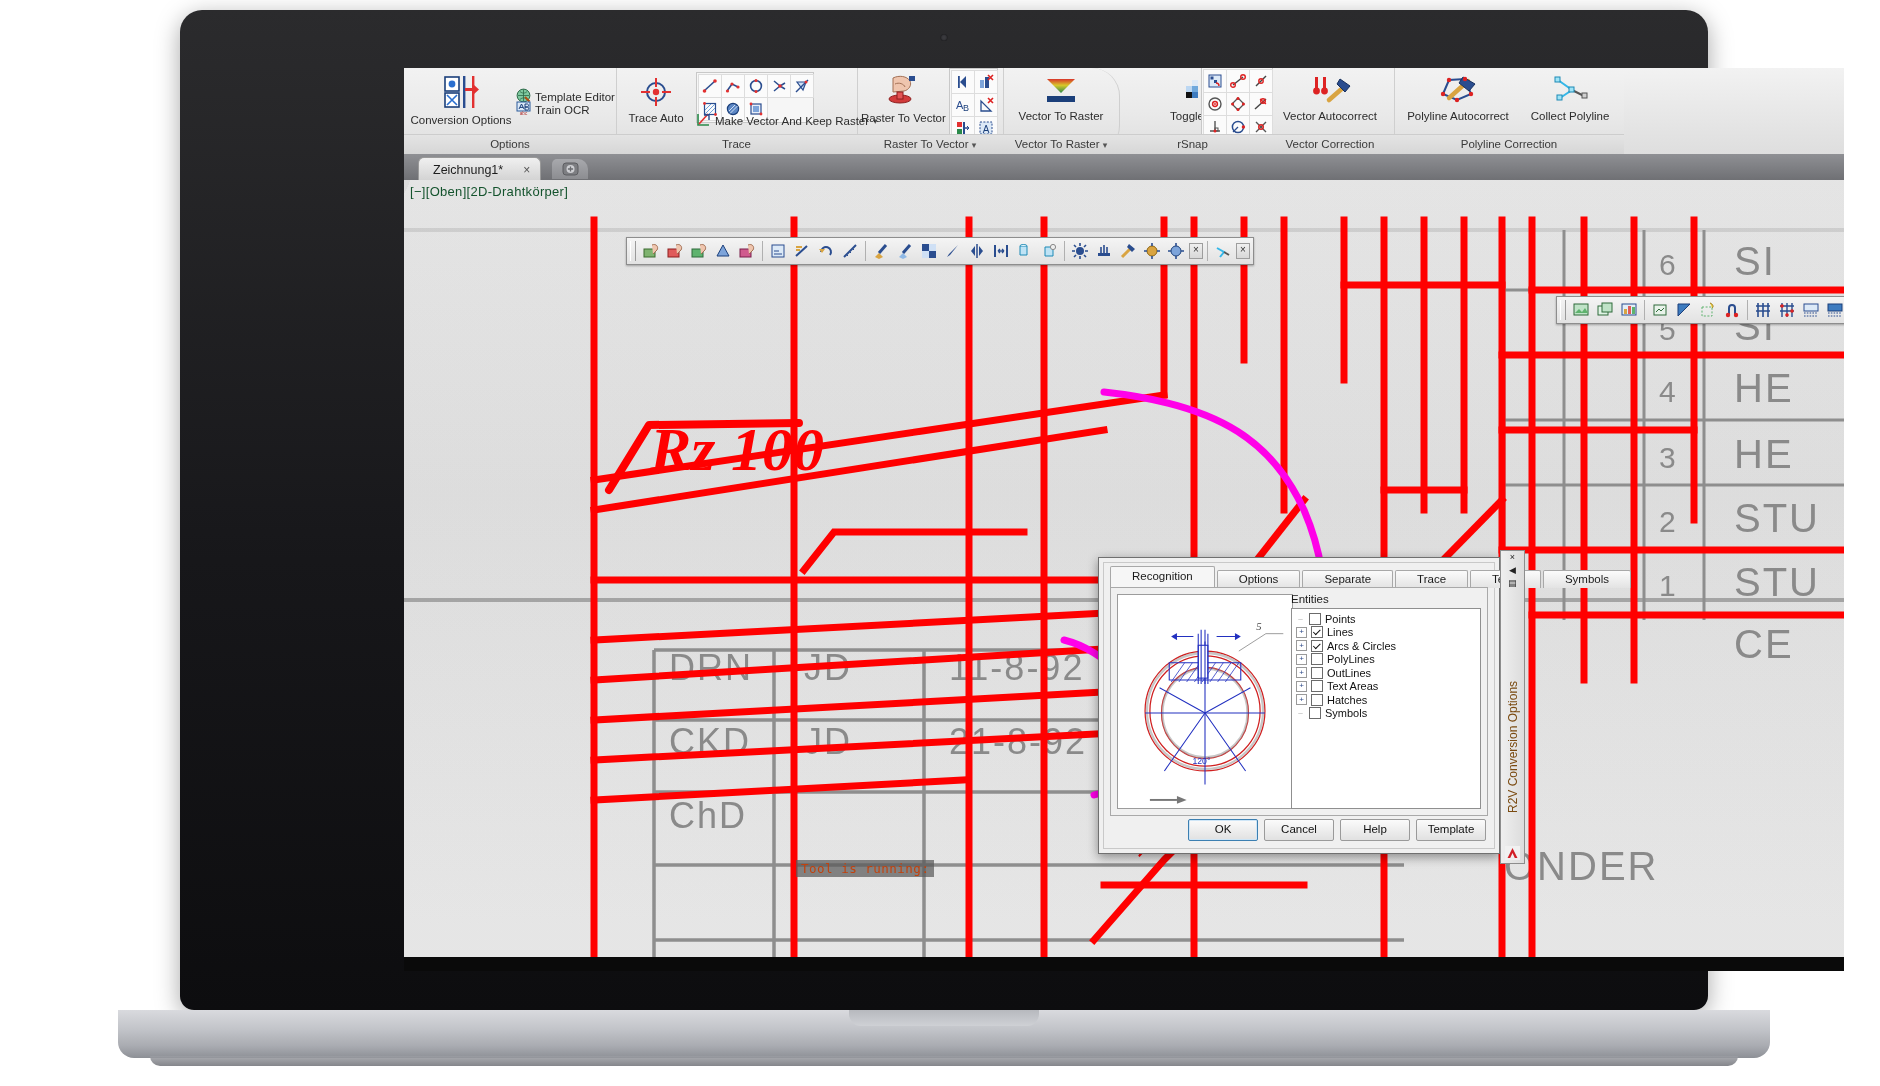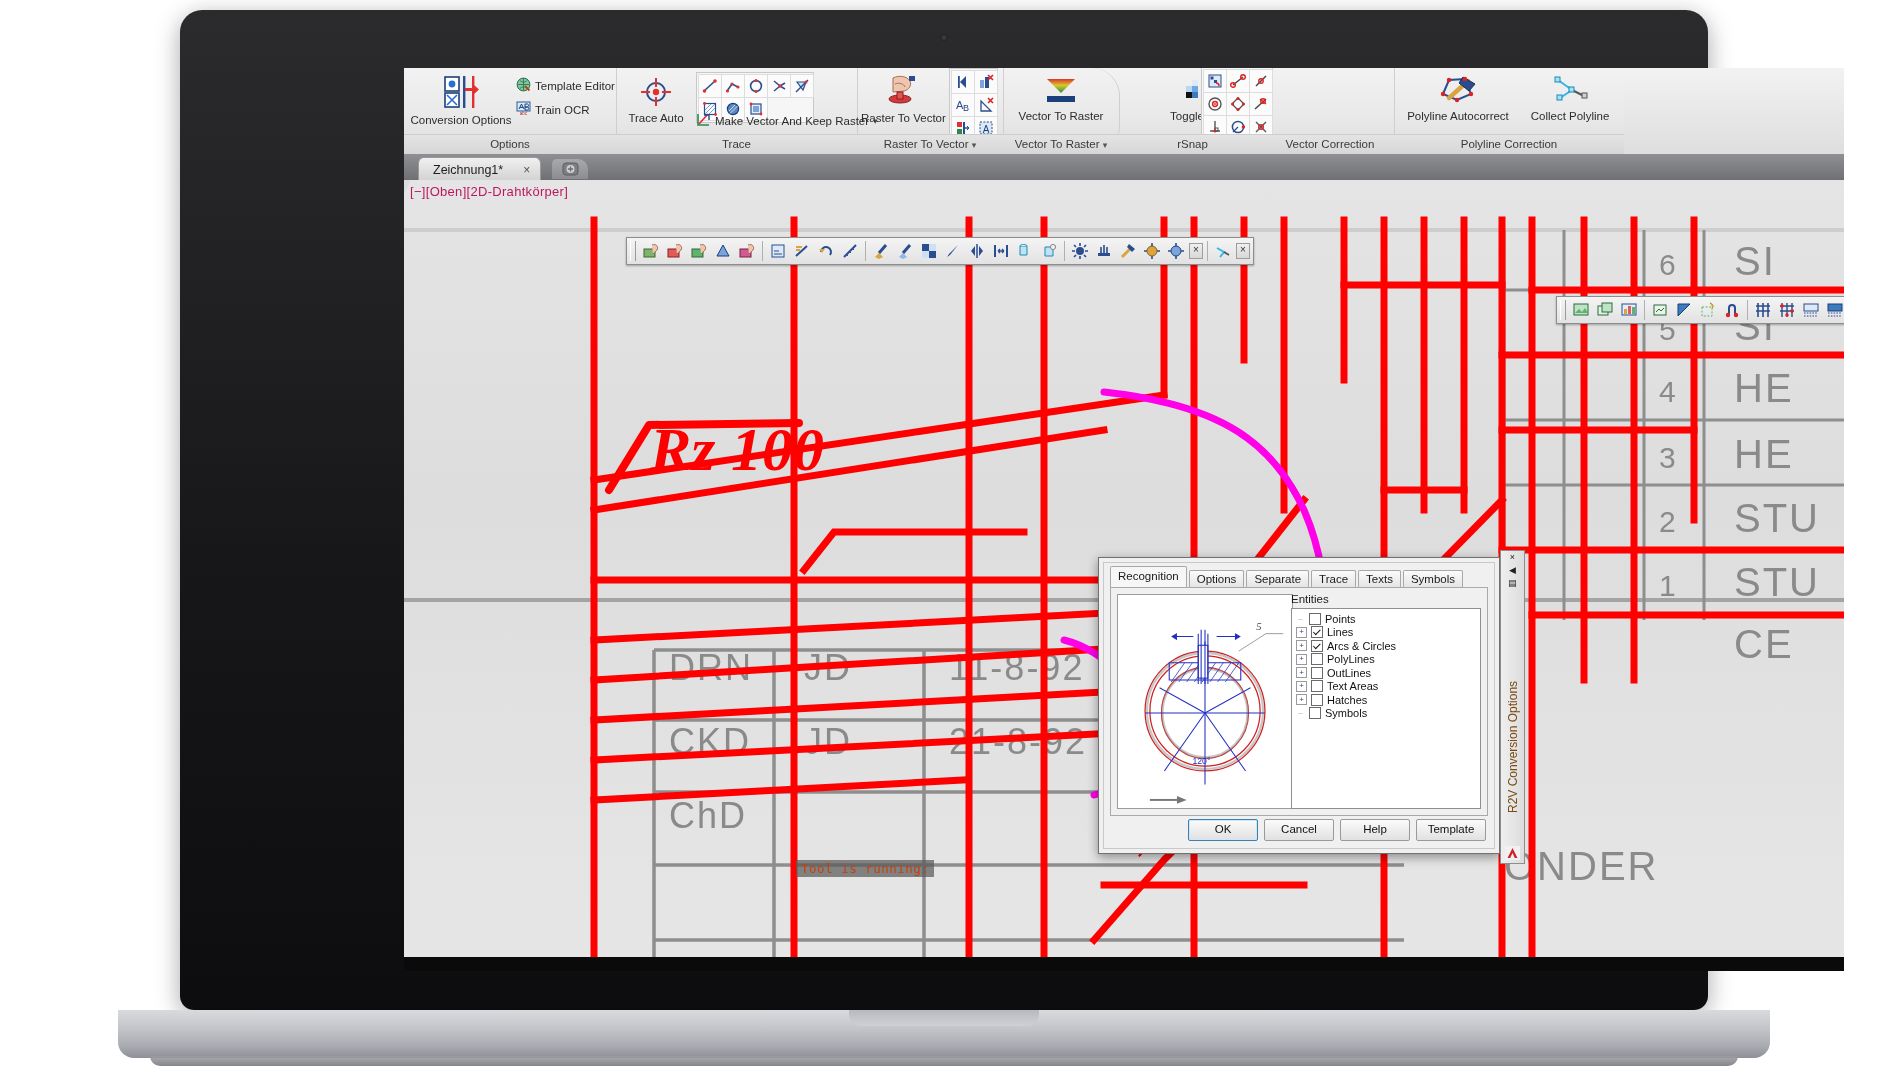--- a/index.html
+++ b/index.html
@@ -96,21 +96,21 @@
     position:absolute;left:0;top:112px;width:1440px;height:791px;
     background:#d8d8d8;overflow:hidden;
   }
   .paper{
     position:absolute;left:0;top:0;width:1440px;height:791px;
     background:
       linear-gradient(115deg, rgba(0,0,0,.035) 0 6px, rgba(255,255,255,.02) 6px 13px),
       linear-gradient(180deg,#e4e4e4,#dcdcdc 40%,#e6e6e6);
   }
   .vplabel{
-    position:absolute;left:6px;top:4px;font-size:13px;color:#be185d;
+    position:absolute;left:6px;top:4px;font-size:13px;color:#14532d;
     letter-spacing:.3px;
   }
   svg.draw{position:absolute;left:0;top:0;width:1440px;height:791px;}
 
   
   .ftb{
     position:absolute;display:flex;align-items:center;gap:2px;
     padding:2px 3px;background:linear-gradient(180deg,#f4f4f4,#e2e2e2);
     border:1px solid #8d8d8d;box-shadow:0 1px 2px rgba(0,0,0,.3);
   }
@@ -123,21 +123,21 @@
   
   .dialog{
     position:absolute;left:694px;top:377px;width:400px;height:295px;
     background:#f0f0f0;border:1px solid #707070;
     box-shadow:0 3px 10px rgba(0,0,0,.4);
     font-size:11.5px;color:#1a1a1a;
   }
   .dlg-inner{position:absolute;left:4px;top:4px;right:4px;bottom:4px;background:#f0f0f0;border:1px solid #c9c9c9;}
   .tabs{position:absolute;left:6px;top:5px;display:flex;align-items:flex-end;height:20px;}
   .tab{
-    height:17px;line-height:17px;padding:0 7px;margin-right:2px;
+    height:17px;line-height:17px;padding:0 21px;margin-right:2px;
     background:linear-gradient(180deg,#fbfbfb,#e3e3e3);
     border:1px solid #a8a8a8;border-bottom:none;border-radius:2px 2px 0 0;font-size:11.5px;
   }
   .tab.active{height:20px;line-height:19px;background:#f6f6f6;border-bottom:1px solid #f6f6f6;font-weight:normal;}
   .tabpage{position:absolute;left:6px;top:24px;right:6px;bottom:32px;background:#f0f0f0;border:1px solid #a9a9a9;}
   .preview{
     position:absolute;left:6px;top:6px;width:174px;bottom:6px;
     background:#fff;border:1px solid #9c9c9c;overflow:hidden;
   }
   .entities{
@@ -213,21 +213,21 @@
                   <rect x="6" y="19" width="14" height="14" fill="#fff" stroke="#1b3f7a" stroke-width="1.6"></rect>
                   <path d="M8 21 L18 31 M18 21 L8 31" stroke="#2a6fd0" stroke-width="1.6"></path>
                   <rect x="24" y="2" width="2.4" height="32" fill="#2a4d8f"></rect>
                   <rect x="33" y="2" width="2.4" height="32" fill="#e23030"></rect>
                   <path d="M26 14 h9 v-3 l5 4.5 -5 4.5 v-3 h-9z" fill="#e23030"></path>
                 </svg>
               </span>
               <span>Conversion Options</span>
             </div>
 
-            <div class="smallbtn" style="left:112px;top:9px;justify-content:center;">
+            <div class="smallbtn" style="left:112px;top:20px;justify-content:center;">
               <span class="icn">
                 <svg width="15" height="15" viewBox="0 0 15 15">
                   <circle cx="7.5" cy="7.5" r="6.4" fill="#7fc9a0" stroke="#2c6a48" stroke-width="1"></circle>
                   <path d="M2 7.5h11M7.5 1.4v12.2M4 3.6c2.5 2 4.8 2 7 0M4 11.4c2.5-2 4.8-2 7 0" stroke="#2c6a48" fill="none" stroke-width=".8"></path>
                   <path d="M9 9 l4.5 4.5" stroke="#b04e12" stroke-width="2"></path>
                 </svg>
               </span>
               <span>Template Editor</span>
             </div>
 
@@ -508,20 +508,35 @@
                   </svg>
                 </span>
             </div>
           </div>
           <div class="panel-title">
             <span>rSnap</span>
           </div>
         </div>
 
         <div class="panel" style="left:862px;width:128px;">
+          <div class="panel-body">
+            <div class="bigbtn" style="left:4px;top:6px;width:120px;">
+              <span class="gl">
+                <svg width="46" height="32" viewBox="0 0 46 32">
+                  <rect x="8" y="3" width="3" height="12" fill="#d22"></rect>
+                  <circle cx="9.5" cy="17" r="3.4" fill="#d22"></circle>
+                  <rect x="16" y="3" width="3" height="12" fill="#d22"></rect>
+                  <circle cx="17.5" cy="17" r="3.4" fill="#d22"></circle>
+                  <path d="M22 26 L38 12" stroke="#d9a441" stroke-width="4.6" stroke-linecap="round"></path>
+                  <path d="M33 5 L43 12 L38 18 L30 10z" fill="#2a4d8f" stroke="#16305e"></path>
+                </svg>
+              </span>
+              <span>Vector Autocorrect</span>
+            </div>
+          </div>
           <div class="panel-title">
             <span>Vector Correction</span>
           </div>
         </div>
 
         <div class="panel" style="left:990px;width:230px;border-right:none;">
           <div class="panel-body">
             <div class="bigbtn" style="left:4px;top:6px;width:120px;">
               <span class="gl">
                 <svg width="46" height="32" viewBox="0 0 46 32">

